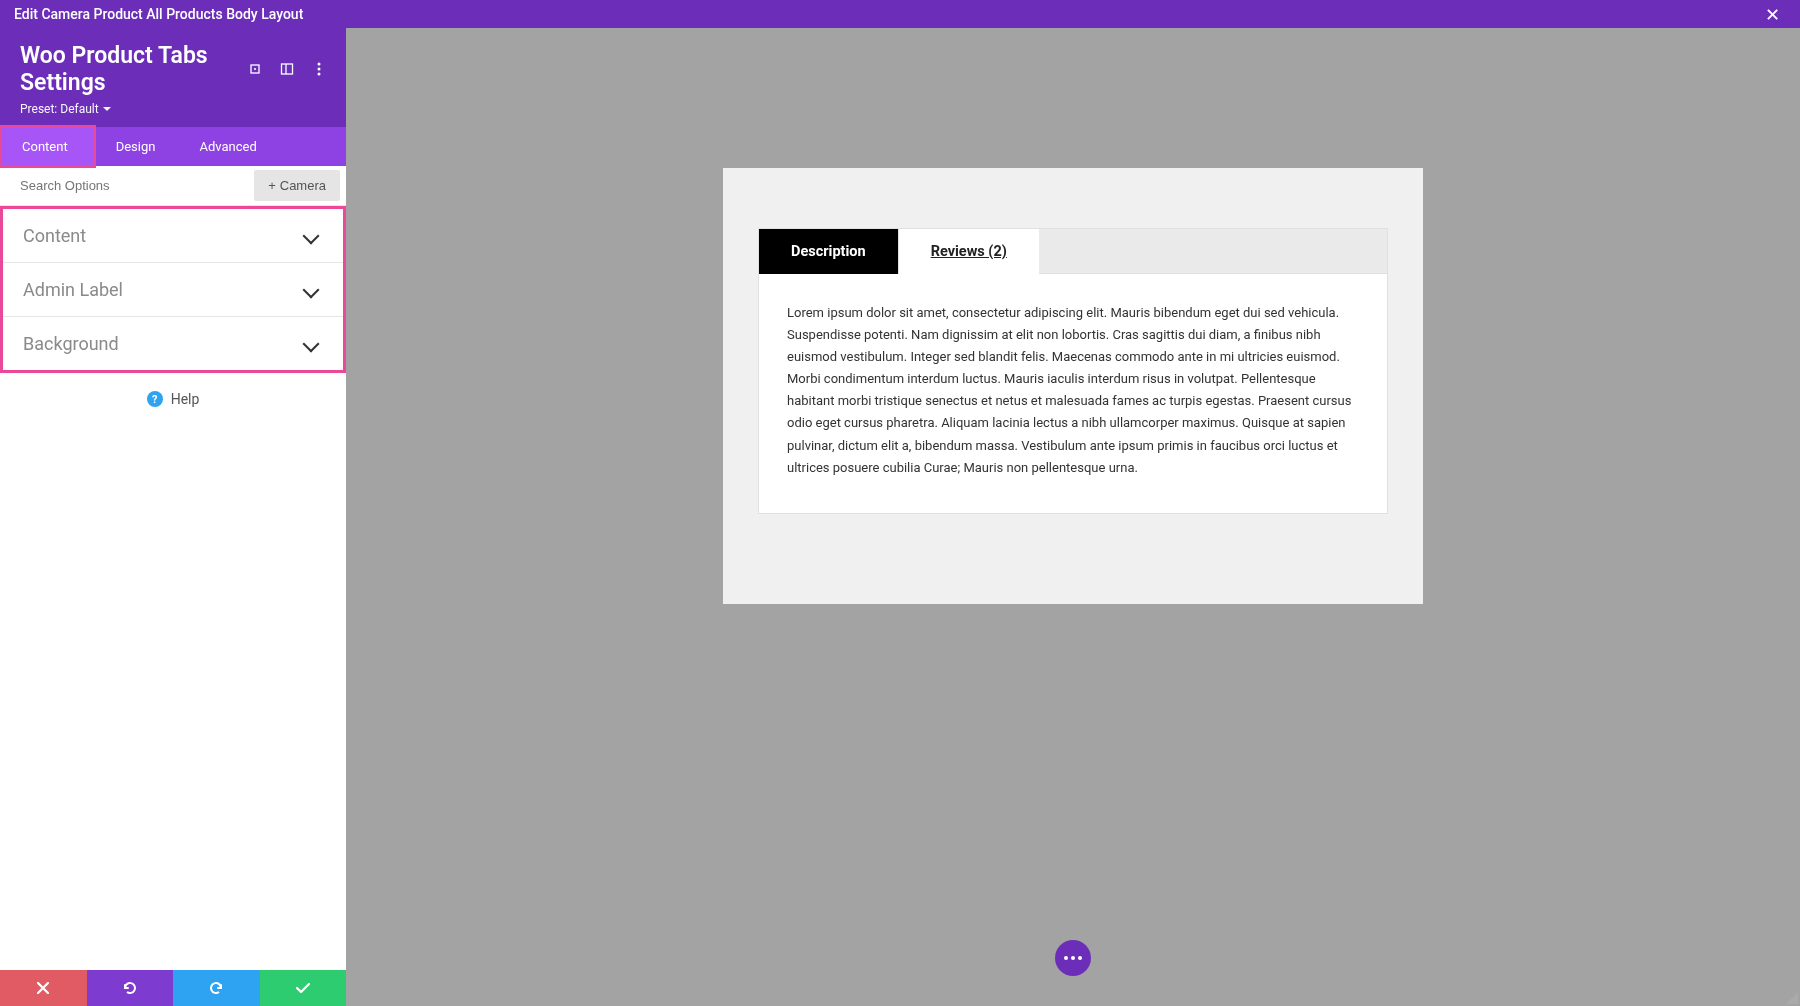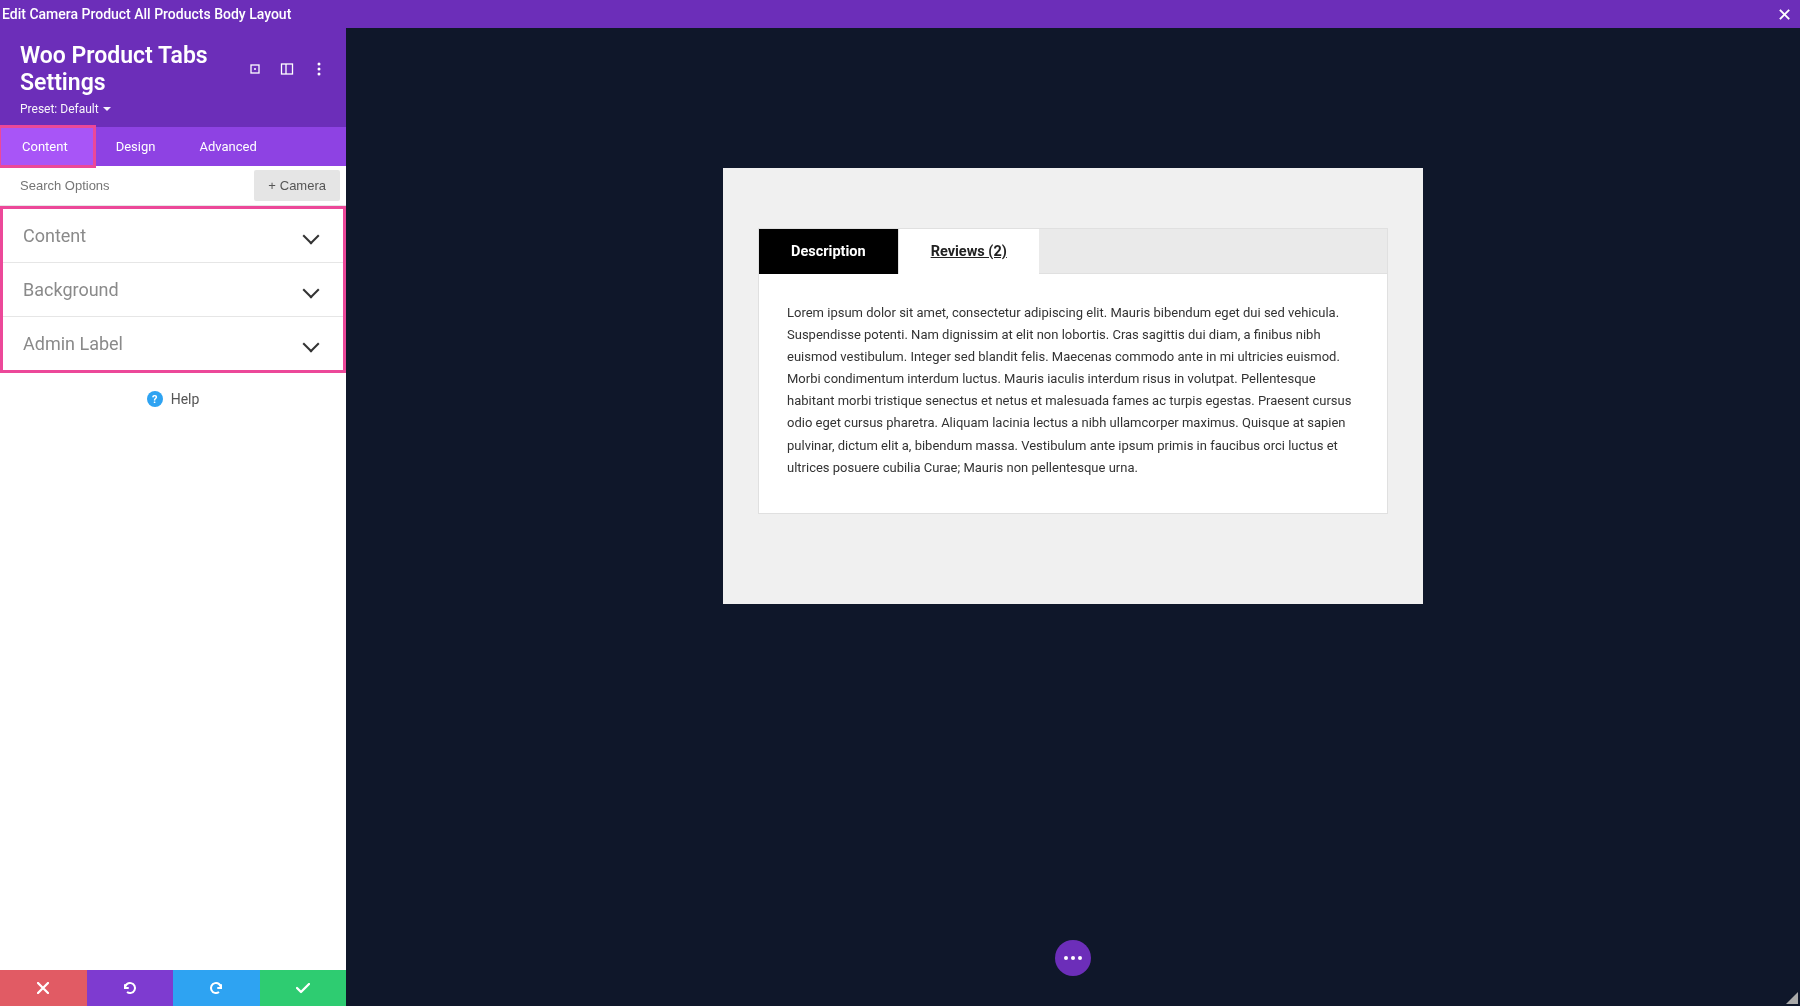--- a/index.html
+++ b/index.html
@@ -1,21 +1,21 @@
 <!DOCTYPE html>
 <html><head>
   <meta charset="utf-8">
   <style>
     * { margin: 0; padding: 0; box-sizing: border-box; }
     body { font-family: -apple-system, BlinkMacSystemFont, "Segoe UI", Roboto, "Helvetica Neue", Arial, sans-serif; background: #fff; height: 100vh; overflow: hidden; }
     
     .app { display: flex; flex-direction: column; height: 100vh; }
     
     
-    .top-bar { background: #6c2eb9; color: #fff; display: flex; align-items: center; justify-content: space-between; padding: 6px 2px; height: 28px; }
+    .top-bar { background: #6c2eb9; color: #fff; display: flex; align-items: center; justify-content: space-between; padding: 6px 14px; height: 28px; }
     .top-bar-title { font-size: 14px; font-weight: 500; }
     .close-x { color: #fff; font-size: 18px; cursor: pointer; padding: 0 6px; }
     
     
     .main-row { display: flex; flex: 1; min-height: 0; }
     
     
     .sidebar { width: 346px; background: #fff; display: flex; flex-direction: column; position: relative; }
     .sidebar-header { background: #6c2eb9; color: #fff; padding: 14px 20px 10px 20px; }
     .sidebar-header-row1 { display: flex; align-items: center; justify-content: space-between; }
@@ -47,21 +47,21 @@
     
     
     .footer-bar { display: flex; height: 36px; margin-top: auto; }
     .footer-btn { flex: 1; display: flex; align-items: center; justify-content: center; color: #fff; cursor: pointer; font-size: 14px; }
     .fb-cancel { background: #e15b64; }
     .fb-undo { background: #7e3bd0; }
     .fb-redo { background: #2ea3f2; }
     .fb-save { background: #2ecc71; }
     
     
-    .canvas { flex: 1; background: #0f172a; position: relative; overflow: auto; padding: 40px 100px 60px 100px; }
+    .canvas { flex: 1; background: #a3a3a3; position: relative; overflow: auto; padding: 40px 100px 60px 100px; }
     .product-panel { background: #f0f0f0; padding: 60px 20px 90px 20px; margin: 100px auto 0 auto; max-width: 700px; position: relative; }
     
     .tabs-wrap { background: #fff; border: 1px solid #e0e0e0; border-bottom: none; display: flex; position: relative; margin: 0 auto; max-width: 630px; }
     .ptab { padding: 14px 32px; font-size: 14.5px; font-weight: 700; color: #222; cursor: pointer; border-right: 1px solid #e0e0e0; }
     .ptab.active { background: #000; color: #fff; }
     .ptab-spacer { flex: 1; background: #eaeaea; border-bottom: 1px solid #e0e0e0; }
     
     .tab-content { background: #fff; border: 1px solid #e0e0e0; border-top: none; padding: 28px 28px 34px 28px; max-width: 630px; margin: 0 auto; }
     .tab-content p { font-size: 13px; line-height: 1.7; color: #333; }
     
@@ -131,25 +131,25 @@
           <span>Camera</span>
         </button>
       </div>
 
       <div class="accordion">
         <div class="acc-item">
           <span class="acc-label">Content</span>
           <span class="chev"></span>
         </div>
         <div class="acc-item">
+          <span class="acc-label">Admin Label</span>
+          <span class="chev"></span>
+        </div>
+        <div class="acc-item">
           <span class="acc-label">Background</span>
-          <span class="chev"></span>
-        </div>
-        <div class="acc-item">
-          <span class="acc-label">Admin Label</span>
           <span class="chev"></span>
         </div>
       </div>
 
       <div class="help-row">
         <span class="help-icon">?</span>
         <span>Help</span>
       </div>
 
       <div class="footer-bar">

